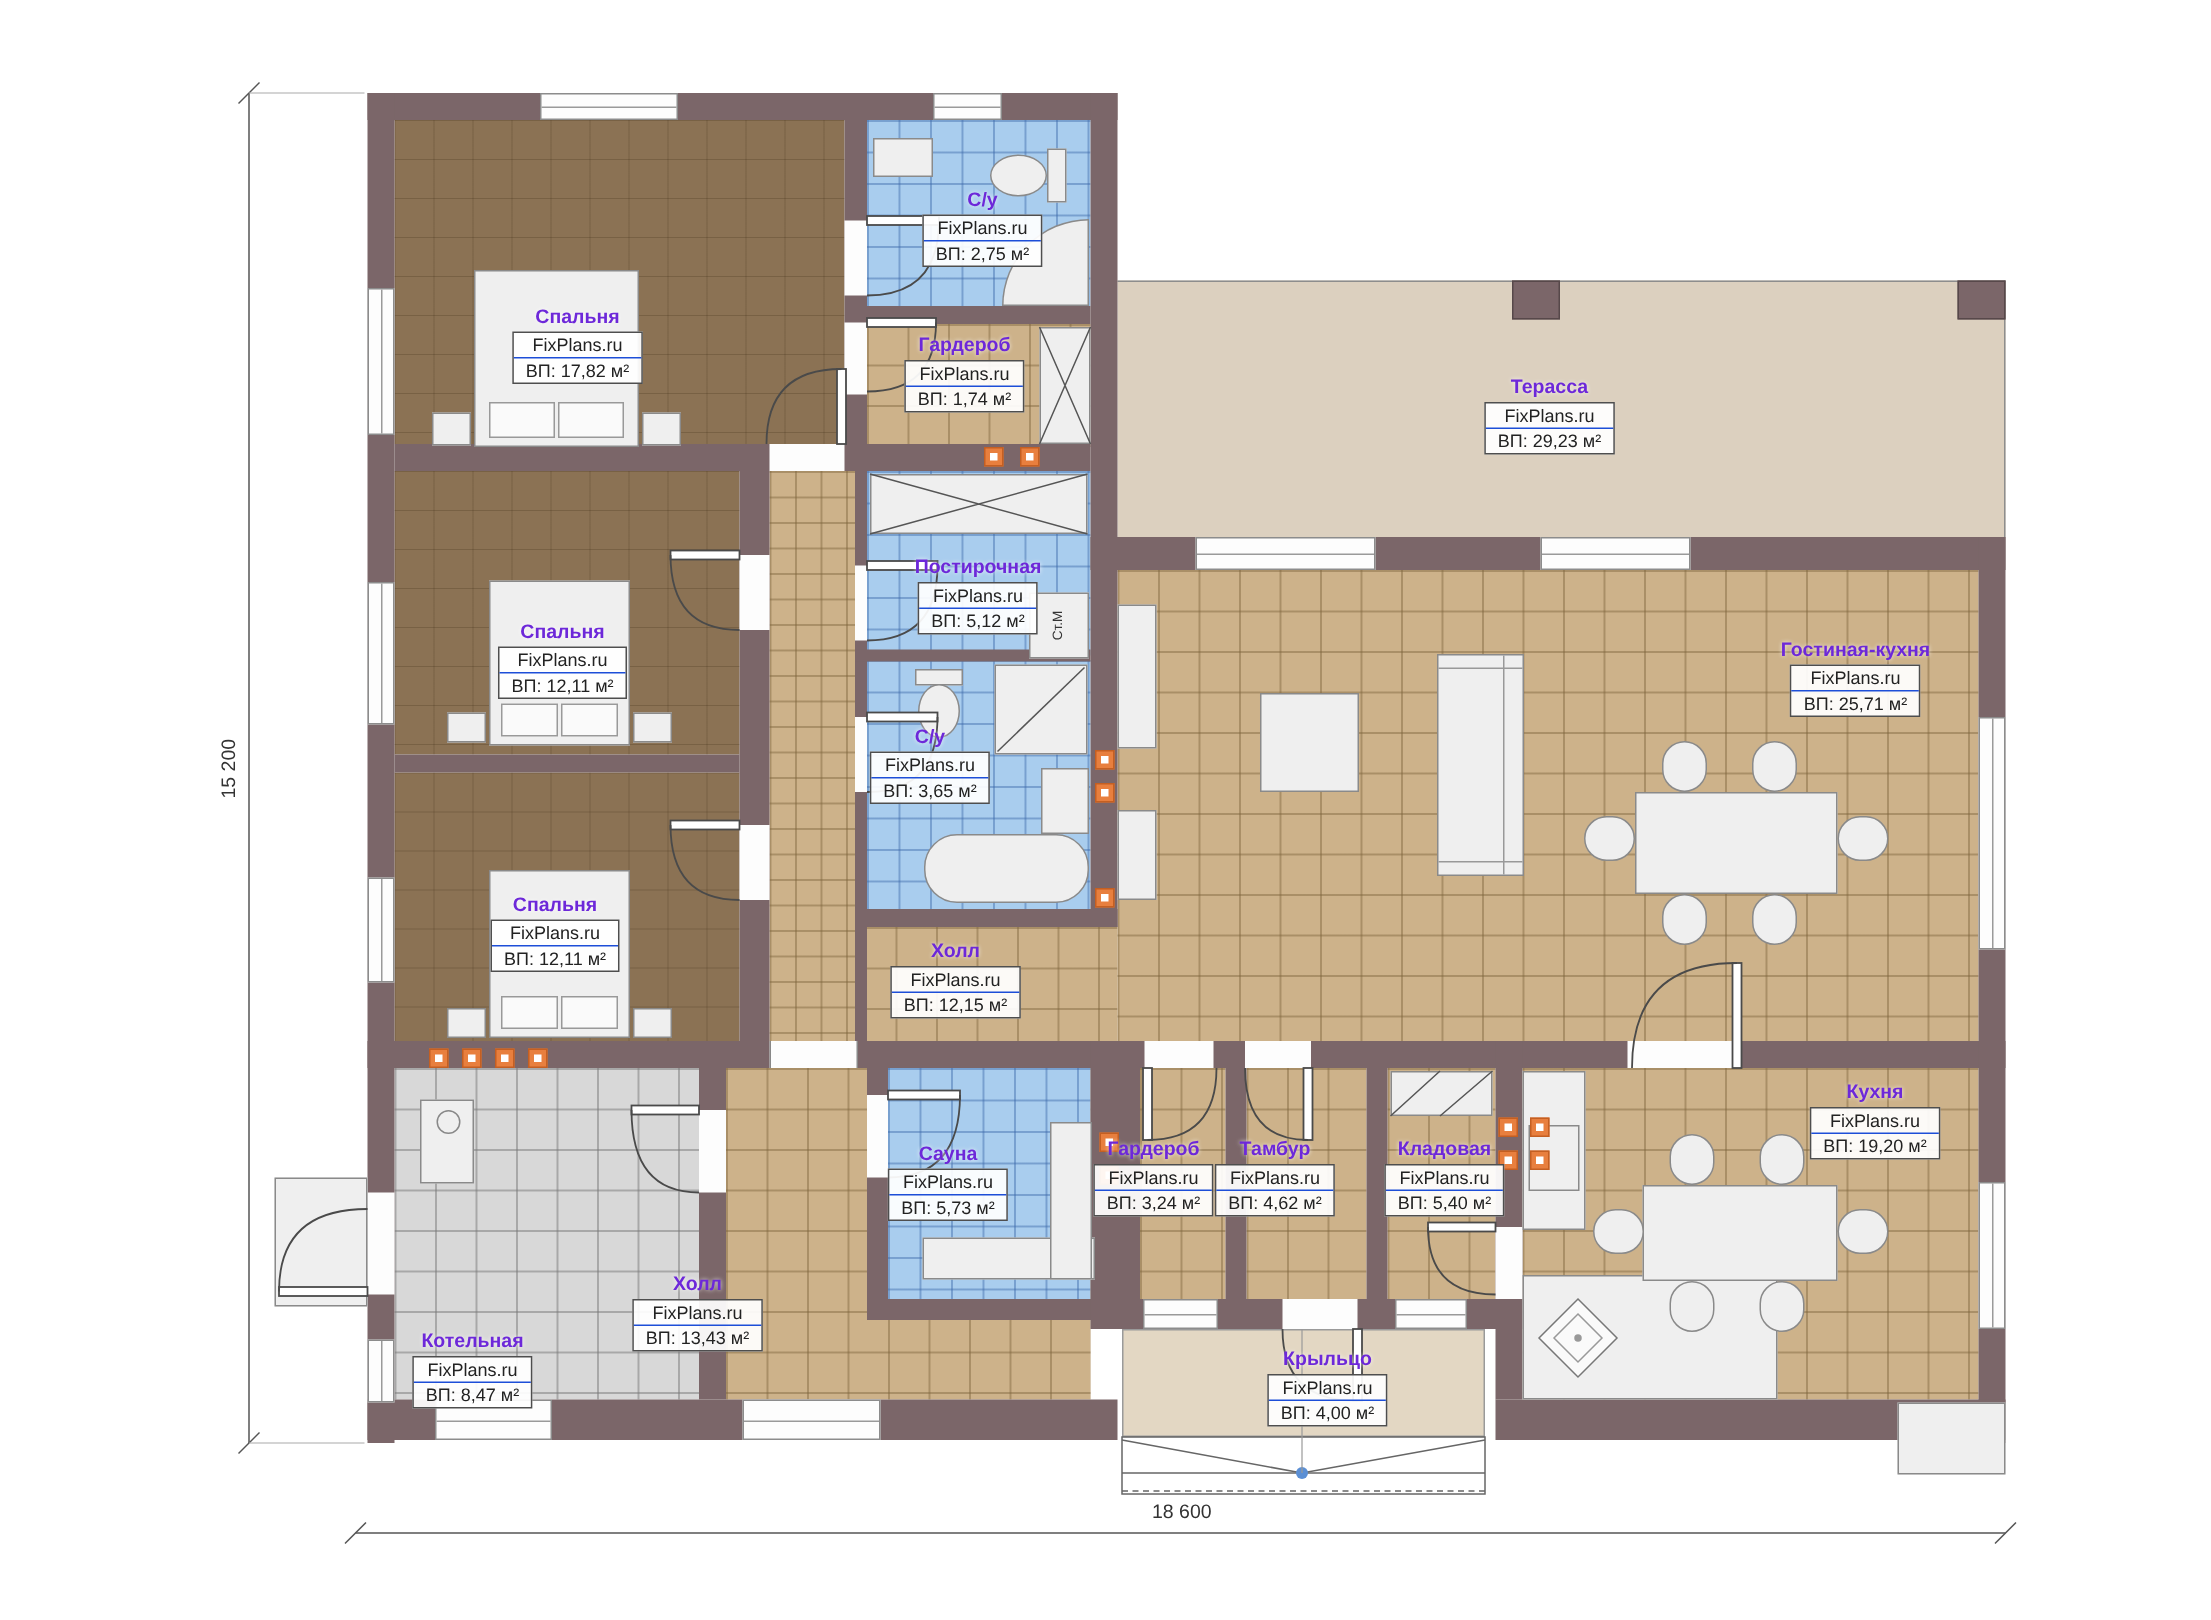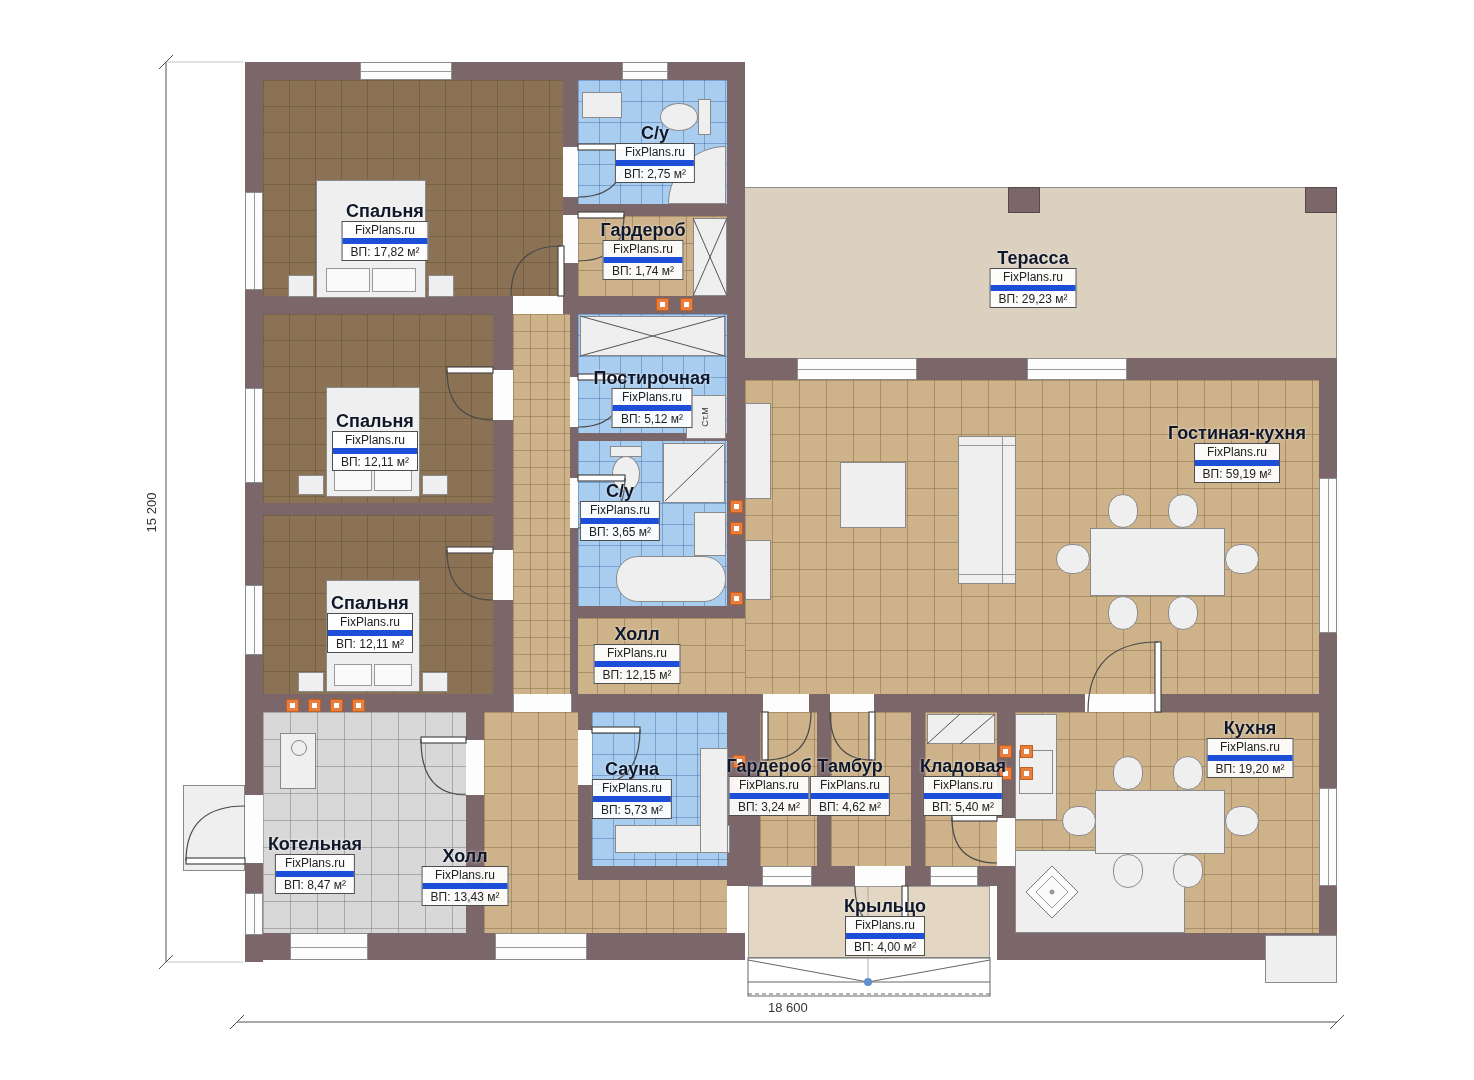--- a/index.html
+++ b/index.html
@@ -36,25 +36,25 @@
   .win-h::after{content:"";position:absolute;left:0;right:0;top:50%;border-top:1px solid #9a9a9a;}
   .win-v::after{content:"";position:absolute;top:0;bottom:0;left:50%;border-left:1px solid #9a9a9a;}
   .open{position:absolute;background:#fdfdfd;}
   
   .furn{position:absolute;background:#efefef;border:1px solid #8a8a8a;box-sizing:border-box;}
   .pillow{position:absolute;background:#fafafa;border:1px solid #999;}
   .round{border-radius:22px;}
   .shower1{border-top-left-radius:100%;}
   
   .rlabel{position:absolute;transform:translateX(-50%);text-align:center;z-index:30;}
-  .rname{font-size:18px;font-weight:bold;color:#0f172a;white-space:nowrap;line-height:16px;
+  .rname{font-size:13px;font-weight:bold;color:#6d28d9;white-space:nowrap;line-height:16px;
          text-shadow:0 0 3px rgba(255,255,255,.8);}
   .rbox{display:inline-block;border:1px solid #4e4e4e;background:rgba(255,255,255,.93);
         margin-top:2px;}
-  .rbox .wm{font-size:12px;color:#222;padding:1px 8px;border-bottom:6px solid #1d4ed8;white-space:nowrap;}
+  .rbox .wm{font-size:12px;color:#222;padding:1px 8px;border-bottom:1px solid #1d4ed8;white-space:nowrap;}
   .rbox .ar{font-size:12px;color:#222;padding:1px 8px;white-space:nowrap;}
   .dim{position:absolute;font-size:13px;color:#333;white-space:nowrap;z-index:30;}
   .vent{position:absolute;width:13px;height:13px;background:#e87f3e;border:1px solid #c45f22;
         box-sizing:border-box;z-index:20;}
   .vent::after{content:"";position:absolute;left:3px;top:3px;right:3px;bottom:3px;background:#fff;}
   svg.ovl{position:absolute;left:0;top:0;z-index:25;pointer-events:none;}
   .wm-rot{position:absolute;font-size:9px;color:#333;transform:rotate(-90deg);z-index:26;}
 </style>
 </head>
 <body>
@@ -328,33 +328,33 @@
       <div class="ar">ВП: 5,12 м²</div></div>
   </div>
   <div class="rlabel" style="left:620px;top:483px">
     <div class="rname">С/у</div>
     <div class="rbox"><div class="wm">FixPlans.ru</div>
       <div class="ar">ВП: 3,65 м²</div></div>
   </div>
   <div class="rlabel" style="left:1237px;top:425px">
     <div class="rname">Гостиная-кухня</div>
     <div class="rbox"><div class="wm">FixPlans.ru</div>
-      <div class="ar">ВП: 59,19 м²</div></div>
+      <div class="ar">ВП: 25,71 м²</div></div>
   </div>
   <div class="rlabel" style="left:370px;top:595px">
     <div class="rname">Спальня</div>
     <div class="rbox"><div class="wm">FixPlans.ru</div>
       <div class="ar">ВП: 12,11 м²</div></div>
   </div>
   <div class="rlabel" style="left:637px;top:626px">
     <div class="rname">Холл</div>
     <div class="rbox"><div class="wm">FixPlans.ru</div>
       <div class="ar">ВП: 12,15 м²</div></div>
   </div>
-  <div class="rlabel" style="left:315px;top:836px">
+  <div class="rlabel" style="left:315px;top:886px">
     <div class="rname">Котельная</div>
     <div class="rbox"><div class="wm">FixPlans.ru</div>
       <div class="ar">ВП: 8,47 м²</div></div>
   </div>
   <div class="rlabel" style="left:465px;top:848px">
     <div class="rname">Холл</div>
     <div class="rbox"><div class="wm">FixPlans.ru</div>
       <div class="ar">ВП: 13,43 м²</div></div>
   </div>
   <div class="rlabel" style="left:632px;top:761px">

